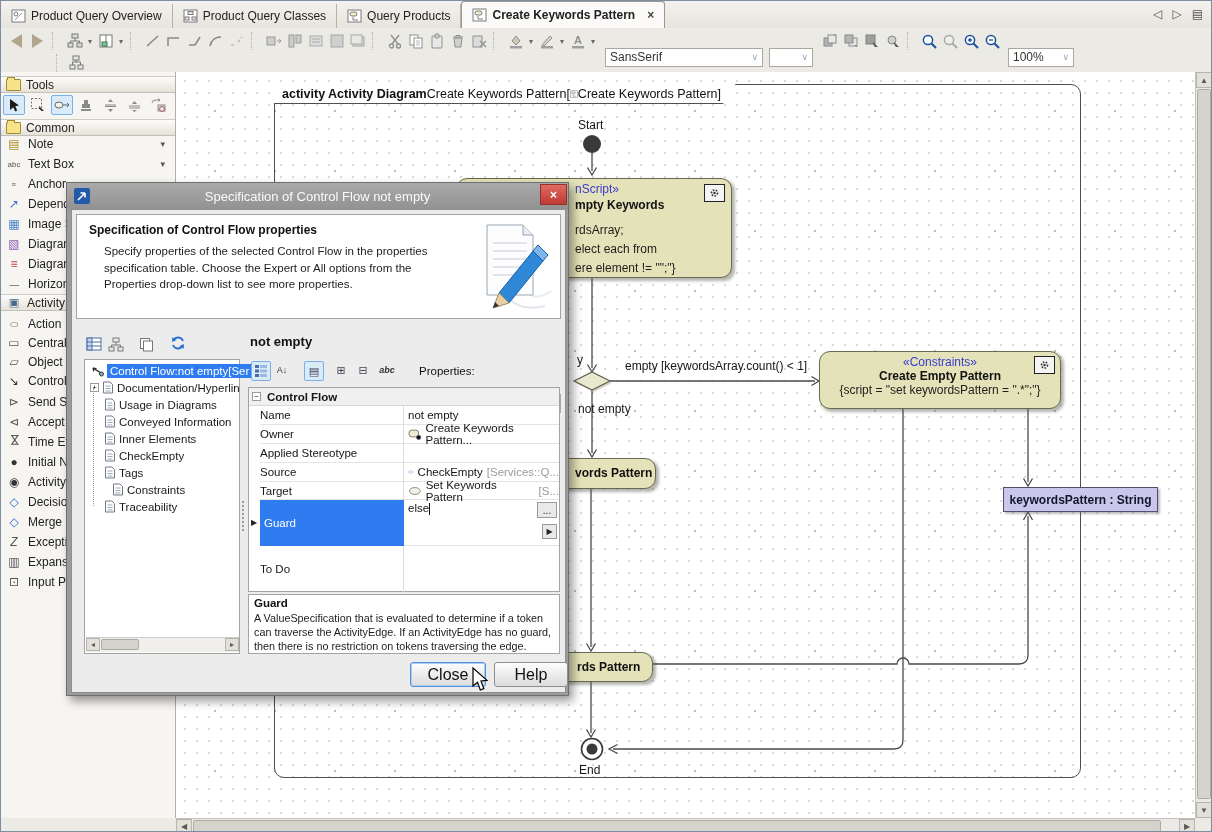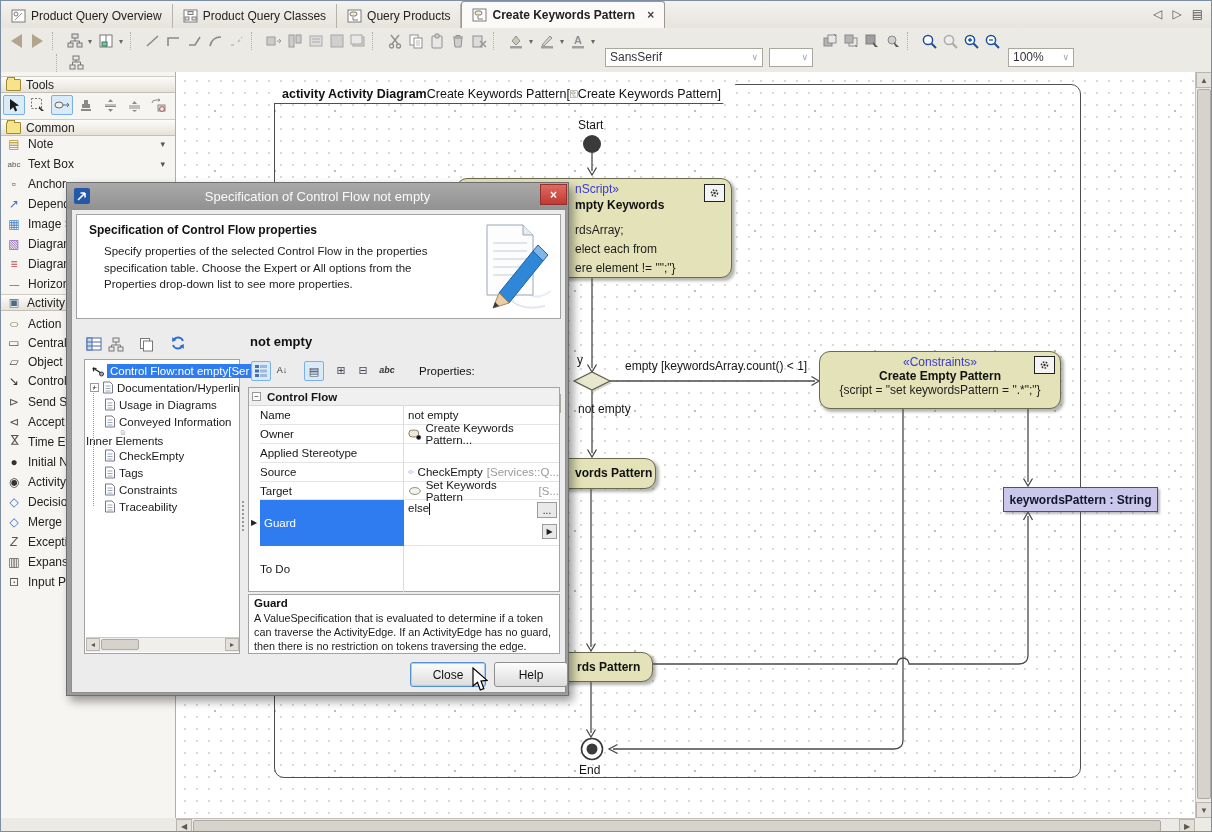--- a/index.html
+++ b/index.html
@@ -56,21 +56,21 @@
   .dtitle{position:absolute;left:0;top:0;width:100%;height:26px;background:linear-gradient(#a9a9a9,#929292);display:flex;align-items:center;justify-content:center;color:#fafafa;font-size:13px;}
   .dclose{position:absolute;right:1px;top:1px;width:27px;height:21px;background:linear-gradient(#e06a60,#c03a34);border:1px solid #93302b;color:#fff;font-size:12px;font-weight:bold;display:flex;align-items:center;justify-content:center;box-sizing:border-box;}
   .dbody{position:absolute;left:4px;top:26px;width:495px;height:484px;background:#ececec;border:1px solid #8f8f8f;box-sizing:border-box;}
   .panel{position:absolute;background:#fff;border:1px solid #a3a3a3;box-sizing:border-box;}
   .dlgico{width:18px;height:18px;display:inline-flex;align-items:center;justify-content:center;}
   .seltog{border:1px solid #7ab0e8;background:#d9eaf9;border-radius:2px;}
   .treerow{position:absolute;left:1px;display:flex;align-items:center;height:17px;font-size:11.5px;color:#1a1a1a;white-space:nowrap;}
   .prow{position:absolute;display:flex;align-items:center;font-size:11.5px;color:#161616;box-sizing:border-box;}
   .gline{position:absolute;background:#dcdcdc;}
   .graytxt{color:#9a9a9a;}
-  .btn{position:absolute;background:linear-gradient(#fdfdfd,#dcdcdc);border:1px solid #8f8f8f;border-radius:3px;font-size:12px;color:#111;display:flex;align-items:center;justify-content:center;box-sizing:border-box;}
+  .btn{position:absolute;background:linear-gradient(#fdfdfd,#dcdcdc);border:1px solid #8f8f8f;border-radius:3px;font-size:16px;color:#111;display:flex;align-items:center;justify-content:center;box-sizing:border-box;}
   .btnfocus{border:1px solid #5592d4;box-shadow:inset 0 0 0 1px #a8cdf0;}
   .smbtn{position:absolute;background:#e9e9e9;border:1px solid #9a9a9a;font-size:10px;display:flex;align-items:center;justify-content:center;box-sizing:border-box;color:#222;}
   .selblue{background:#2f7cf0;color:#fff;}
 </style>
 </head>
 <body>
 
 <div class="win">
 
   <div class="a tabbar">
@@ -663,42 +663,42 @@
           </svg>
           <span>Usage in Diagrams</span>
         </div>
       <div class="treerow" style="top:53px;padding-left:18px;">
           <svg width="12" height="13" viewBox="0 0 12 13" style="margin-right:3px;">
             <path d="M1.5 1 H8 L10.5 3.5 V12 H1.5 Z" fill="#fff" stroke="#778"></path>
             <path d="M3.5 5 H8.5 M3.5 7.5 H8.5 M3.5 10 H8.5" stroke="#9ab"></path>
           </svg>
           <span>Conveyed Information</span>
         </div>
-      <div class="treerow" style="top:70px;flex-direction:column;">
+      <div class="treerow" style="top:70px;padding-left:18px;">
           <svg width="12" height="13" viewBox="0 0 12 13" style="margin-right:3px;">
             <path d="M1.5 1 H8 L10.5 3.5 V12 H1.5 Z" fill="#fff" stroke="#778"></path>
             <path d="M3.5 5 H8.5 M3.5 7.5 H8.5 M3.5 10 H8.5" stroke="#9ab"></path>
           </svg>
           <span>Inner Elements</span>
         </div>
       <div class="treerow" style="top:87px;padding-left:18px;">
           <svg width="12" height="13" viewBox="0 0 12 13" style="margin-right:3px;">
             <path d="M1.5 1 H8 L10.5 3.5 V12 H1.5 Z" fill="#fff" stroke="#778"></path>
             <path d="M3.5 5 H8.5 M3.5 7.5 H8.5 M3.5 10 H8.5" stroke="#9ab"></path>
           </svg>
           <span>CheckEmpty</span>
         </div>
       <div class="treerow" style="top:104px;padding-left:18px;">
           <svg width="12" height="13" viewBox="0 0 12 13" style="margin-right:3px;">
             <path d="M1.5 1 H8 L10.5 3.5 V12 H1.5 Z" fill="#fff" stroke="#778"></path>
             <path d="M3.5 5 H8.5 M3.5 7.5 H8.5 M3.5 10 H8.5" stroke="#9ab"></path>
           </svg>
           <span>Tags</span>
         </div>
-      <div class="treerow" style="top:121px;padding-left:18px;">
+      <div class="treerow" style="top:121px;padding-left:18px;margin-left:8px;">
           <svg width="12" height="13" viewBox="0 0 12 13" style="margin-right:3px;">
             <path d="M1.5 1 H8 L10.5 3.5 V12 H1.5 Z" fill="#fff" stroke="#778"></path>
             <path d="M3.5 5 H8.5 M3.5 7.5 H8.5 M3.5 10 H8.5" stroke="#9ab"></path>
           </svg>
           <span>Constraints</span>
         </div>
       <div class="treerow" style="top:138px;padding-left:18px;">
           <svg width="12" height="13" viewBox="0 0 12 13" style="margin-right:3px;">
             <path d="M1.5 1 H8 L10.5 3.5 V12 H1.5 Z" fill="#fff" stroke="#778"></path>
             <path d="M3.5 5 H8.5 M3.5 7.5 H8.5 M3.5 10 H8.5" stroke="#9ab"></path>

